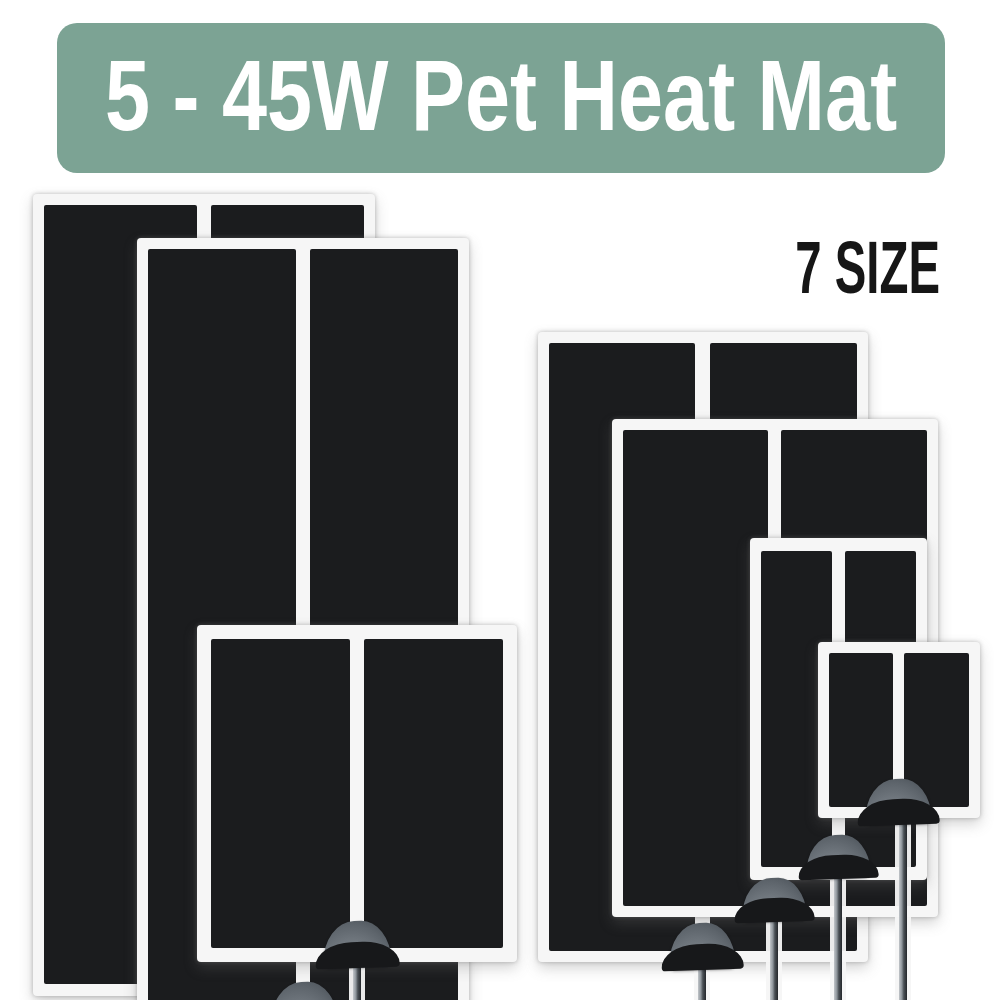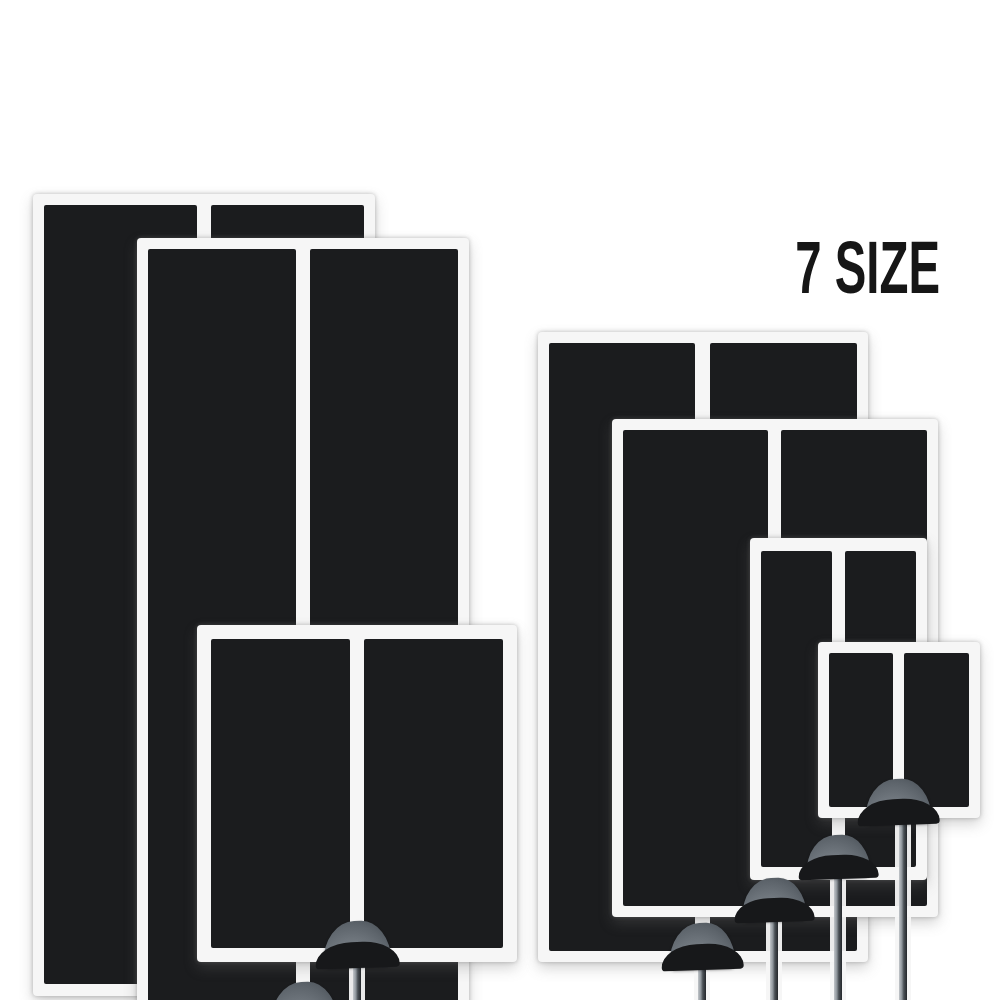--- a/index.html
+++ b/index.html
@@ -62,20 +62,23 @@
     left:-8px;right:-8px;bottom:-2px;height:58%;
     background:#17181a;
     border-radius:50% 50% 4px 4px / 100% 100% 4px 4px;
   }
 </style>
 </head>
 <body>
 
 <div class="stage">
 
+  <div class="banner">
+    <span class="banner-text">5 - 45W Pet Heat Mat</span>
+  </div>
 
   <div class="size-badge">7 SIZE</div>
 
   <div class="mat" style="left:33px;top:194px;width:342px;height:802px;">
     <div class="panel" style="left:11px;top:11px;width:153px;height:779px;"></div>
     <div class="panel" style="left:178px;top:11px;width:153px;height:779px;"></div>
   </div>
 
   <div class="mat" style="left:137px;top:238px;width:332px;height:780px;">
     <div class="panel" style="left:11px;top:11px;width:148px;height:758px;"></div>

